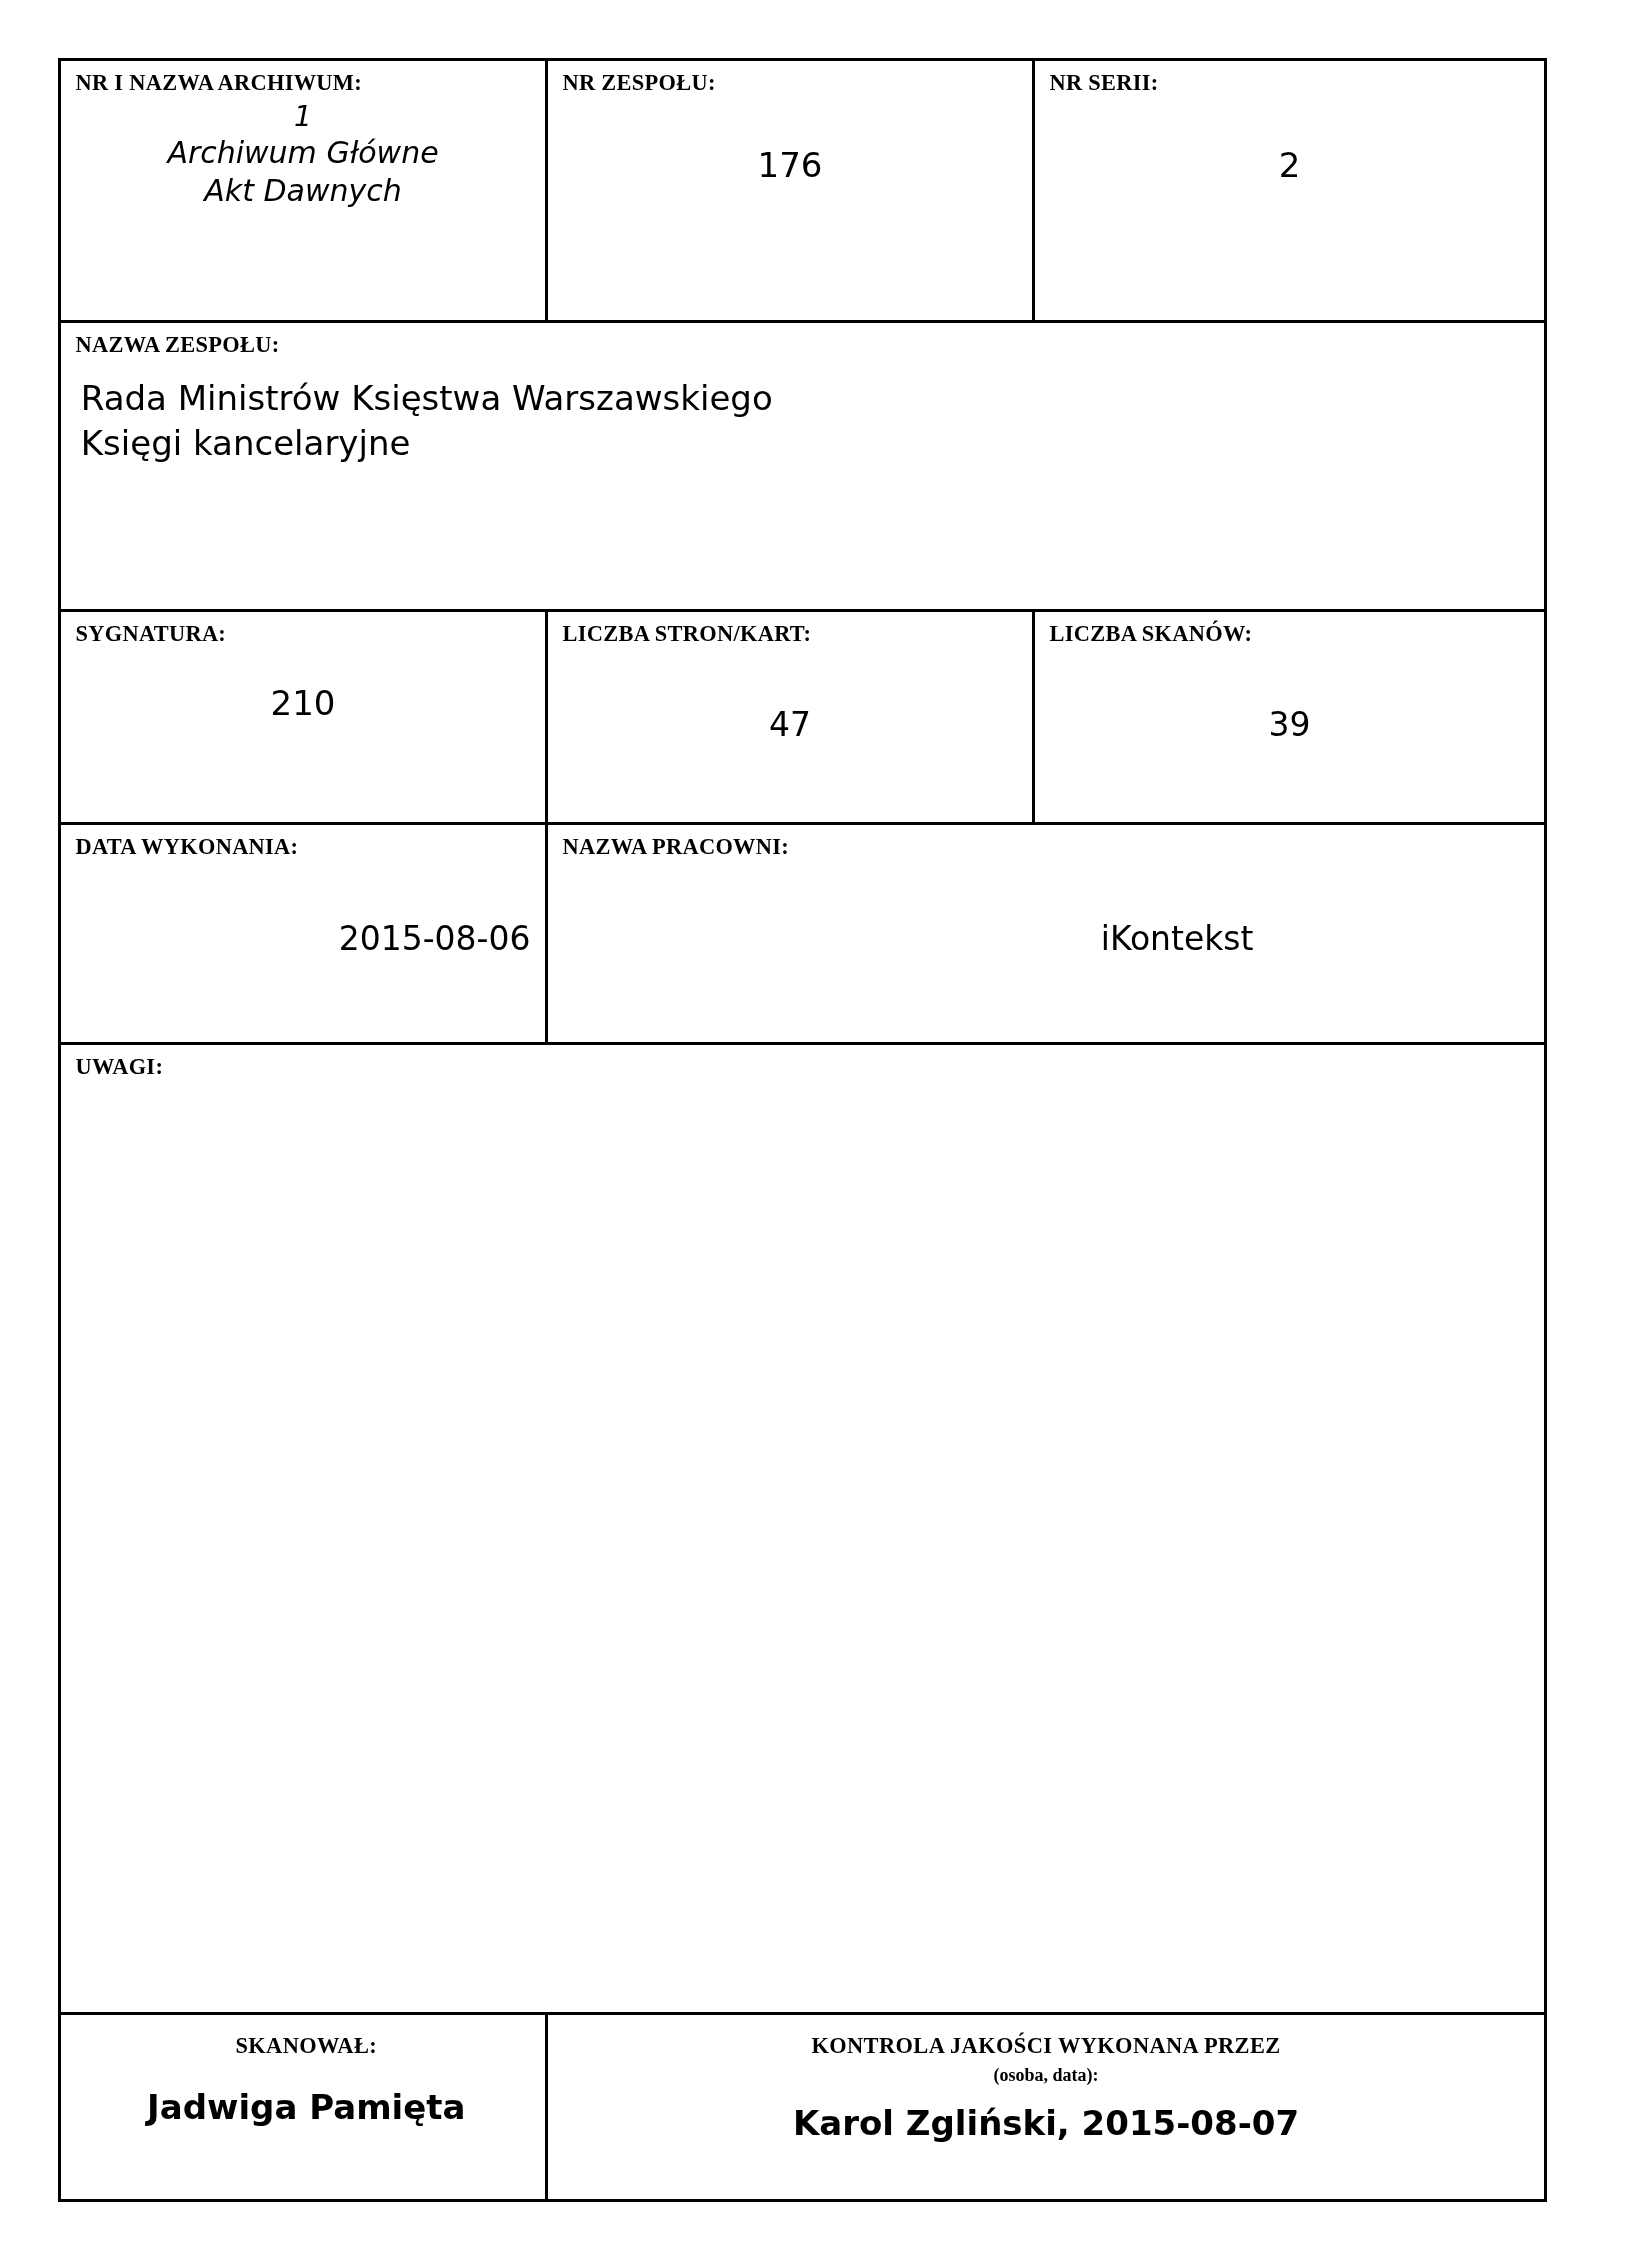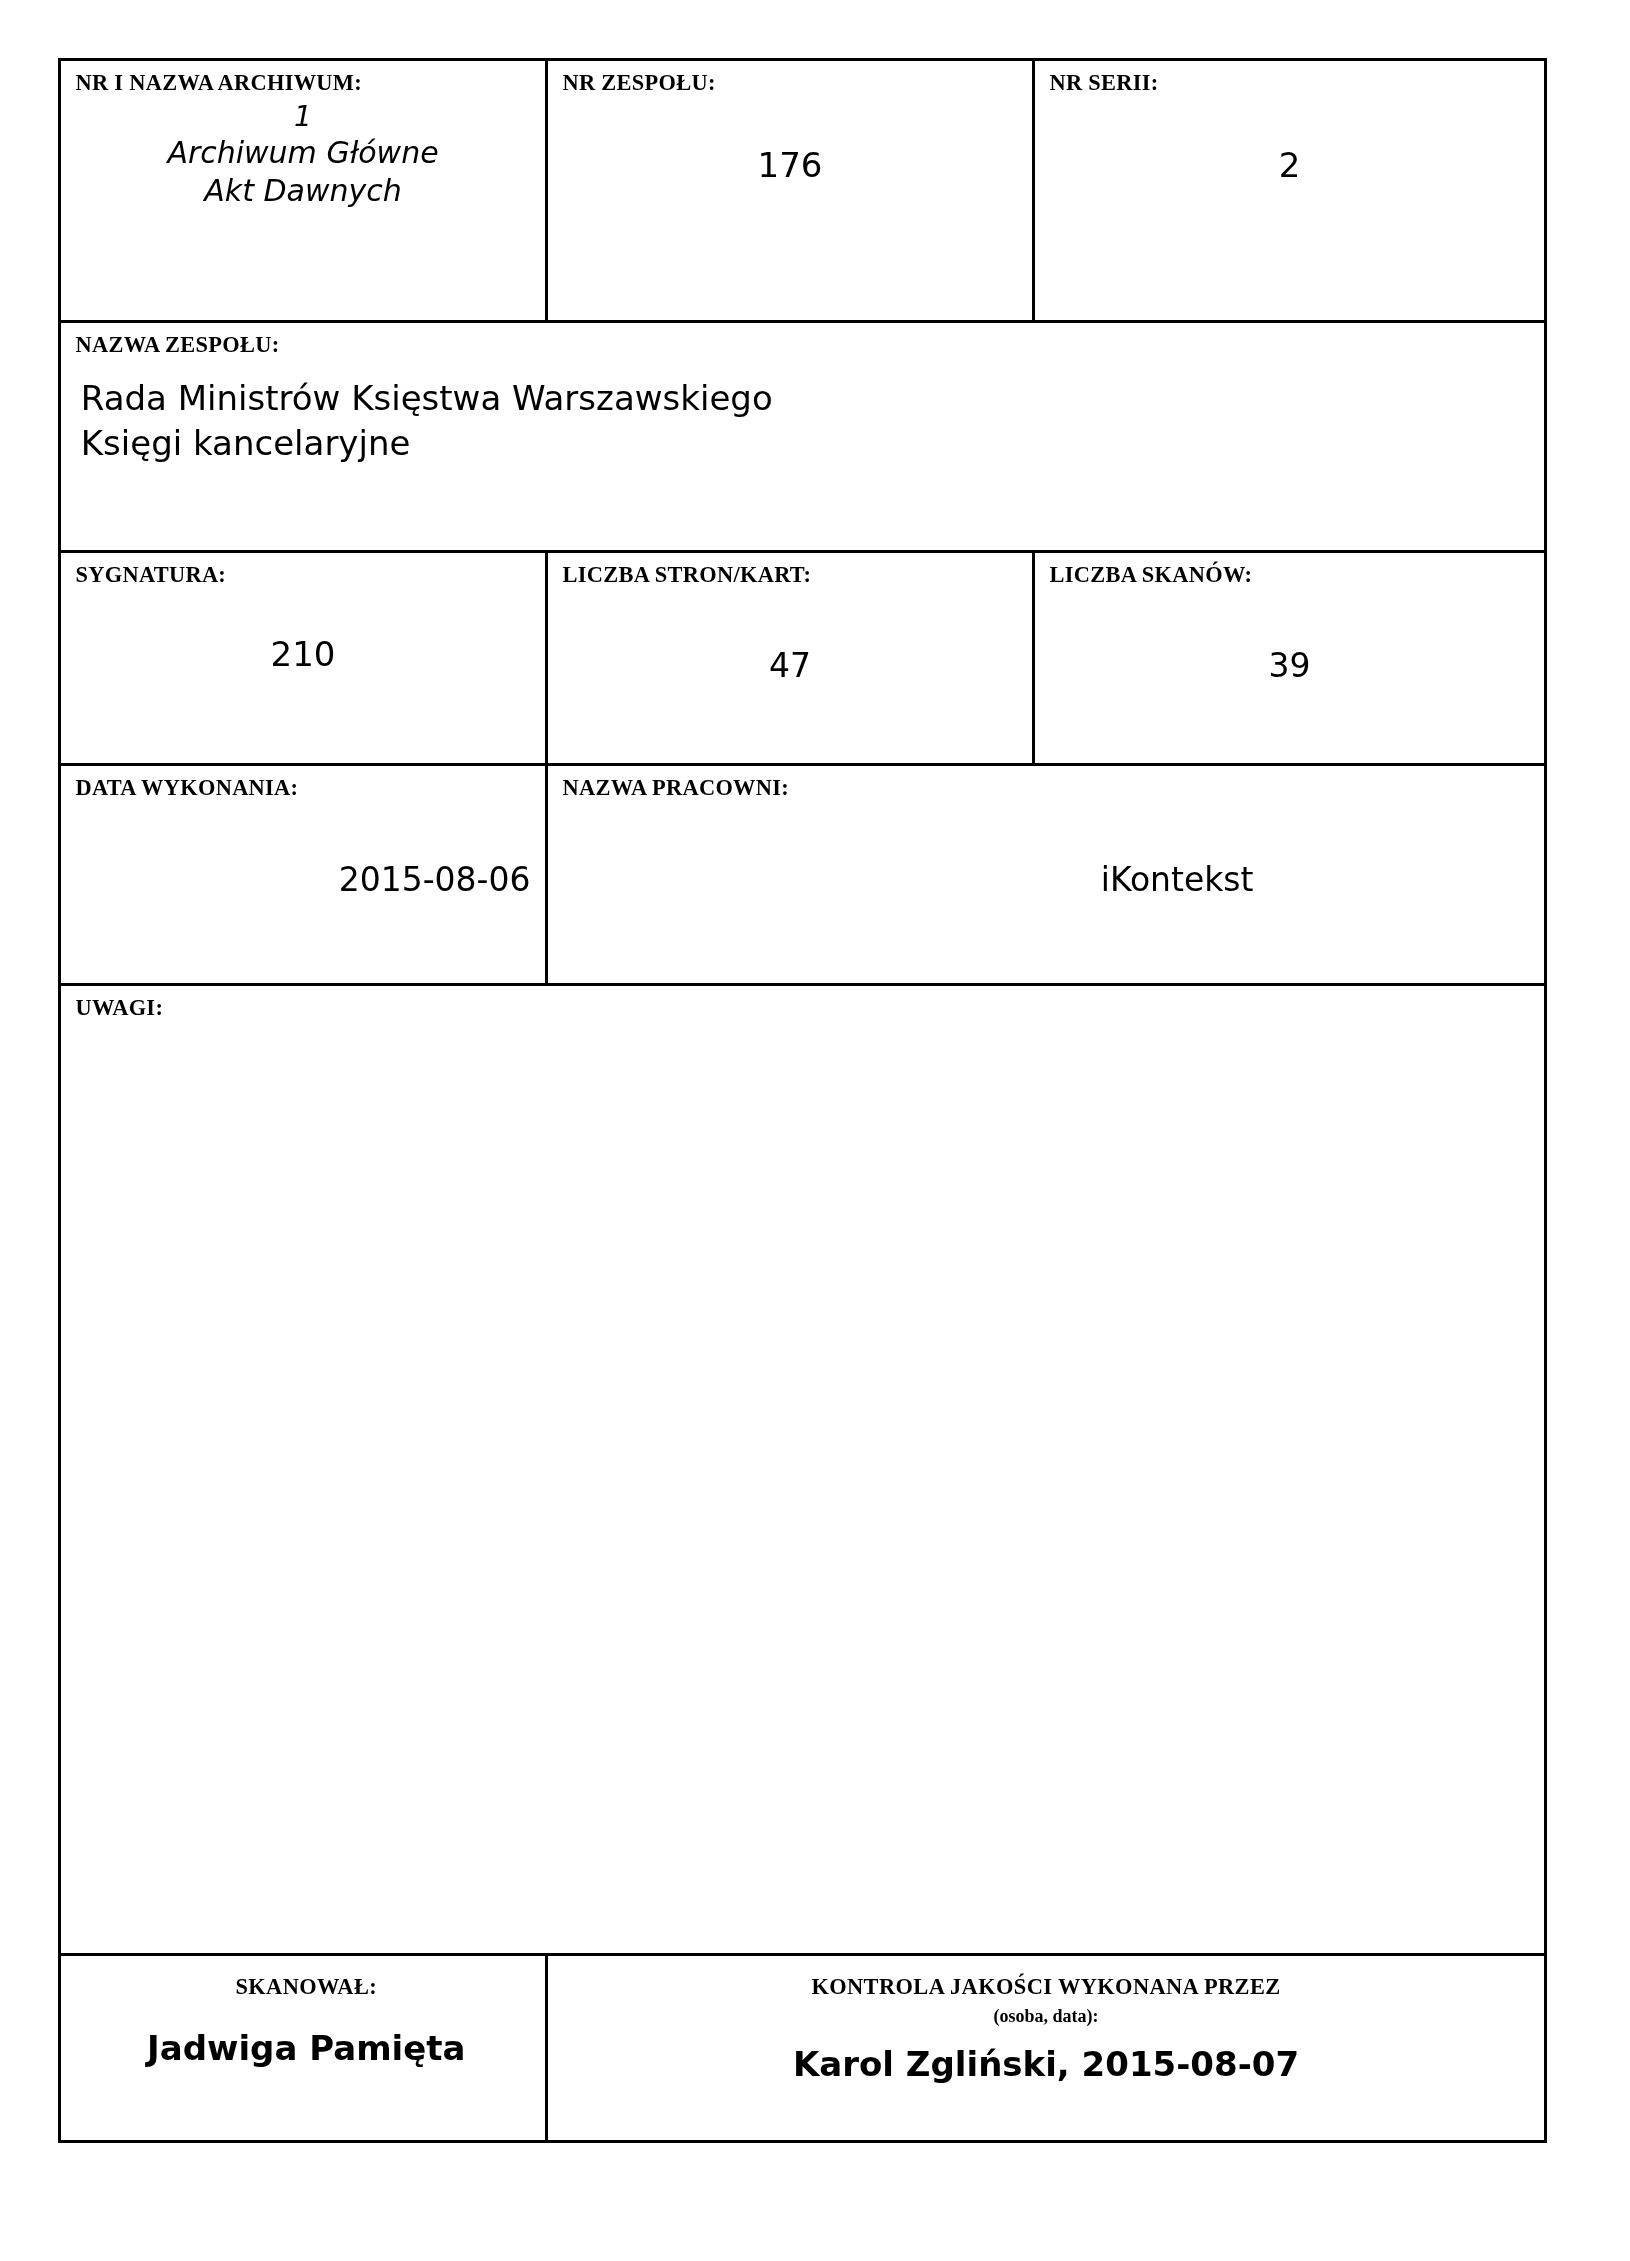--- a/index.html
+++ b/index.html
@@ -81,36 +81,36 @@
   }
 
   .big-num {
     font-family: "DejaVu Sans", sans-serif;
     font-size: 34px;
     text-align: center;
     margin-top: 49px;
   }
 
   
-  .r2 .cell { height: 227px; }
+  .r2 .cell { height: 286px; }
   .nazwa-val {
     font-family: "DejaVu Sans", sans-serif;
     font-size: 34px;
     line-height: 1.32;
     margin-top: 18.4px;
     margin-left: 5.3px;
   }
 
   
   .r3 .cell { height: 210px; }
   .r3 .num {
     font-family: "DejaVu Sans", sans-serif;
     font-size: 34px;
     text-align: center;
-    margin-top: 46px;
+    margin-top: 36px;
   }
   .r3 .num.small-off { margin-top: 58px; font-size: 33px; }
 
   
   .r4 .cell { height: 217px; }
   .r4 .val {
     font-family: "DejaVu Sans", sans-serif;
     font-size: 33px;
     text-align: right;
     margin-top: 59px;

